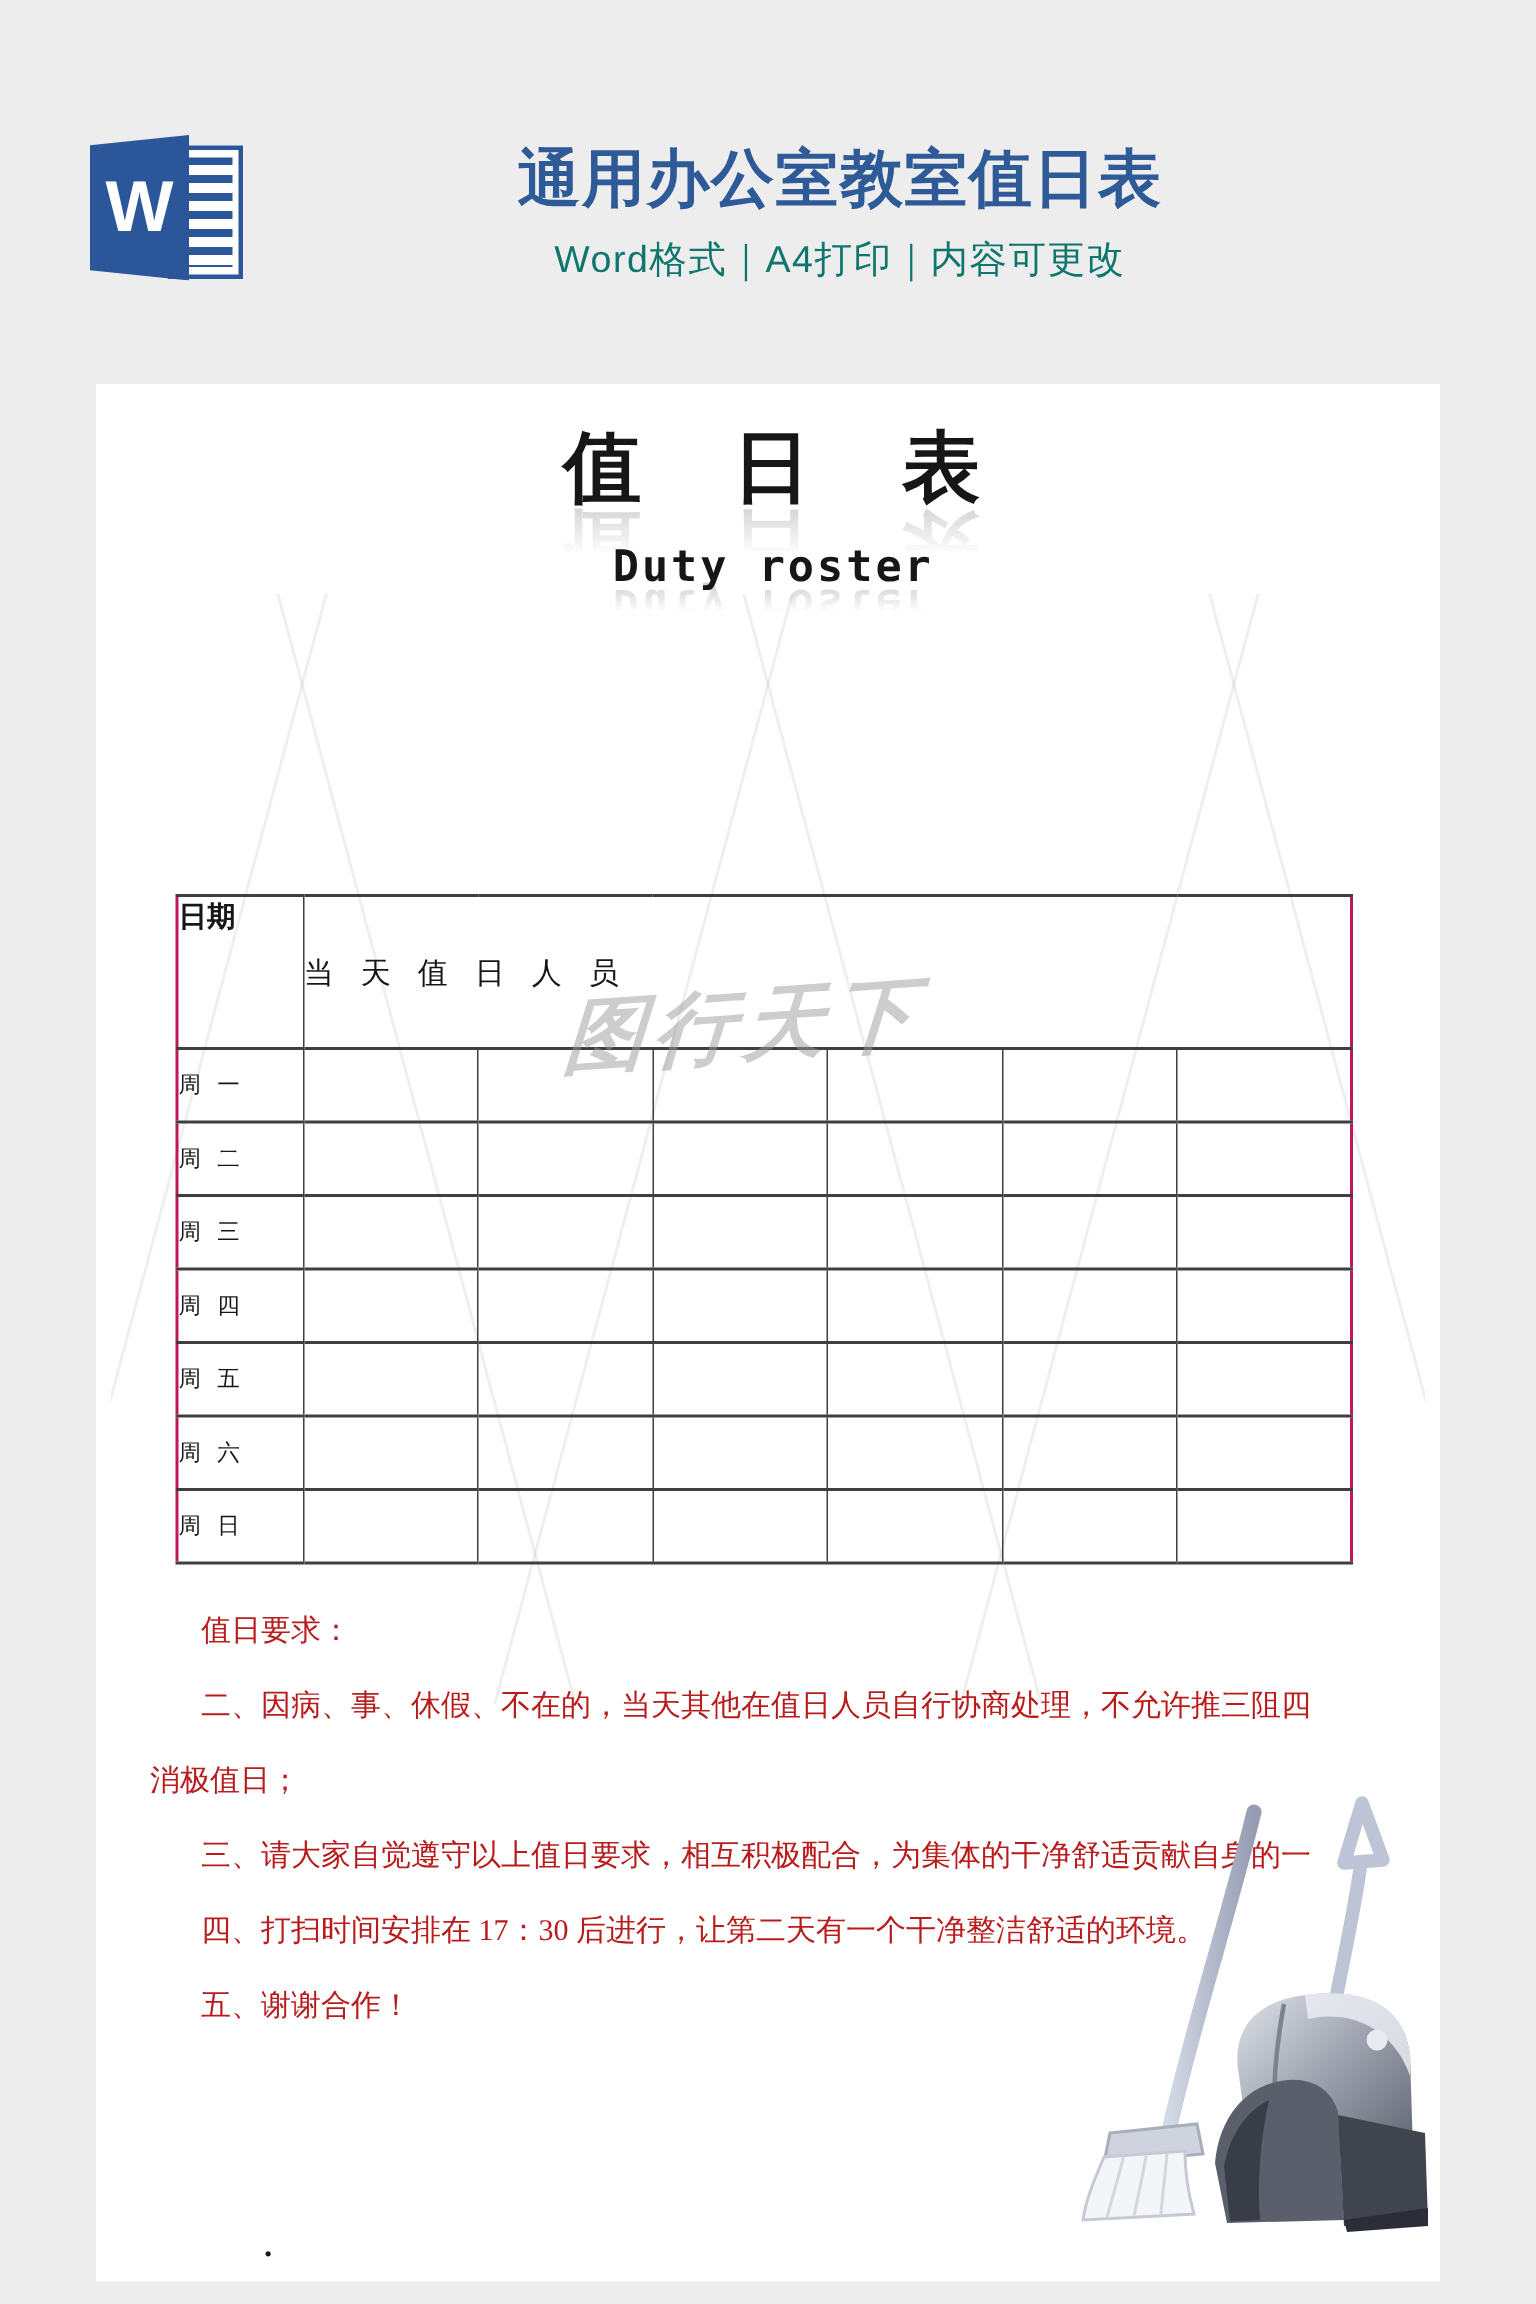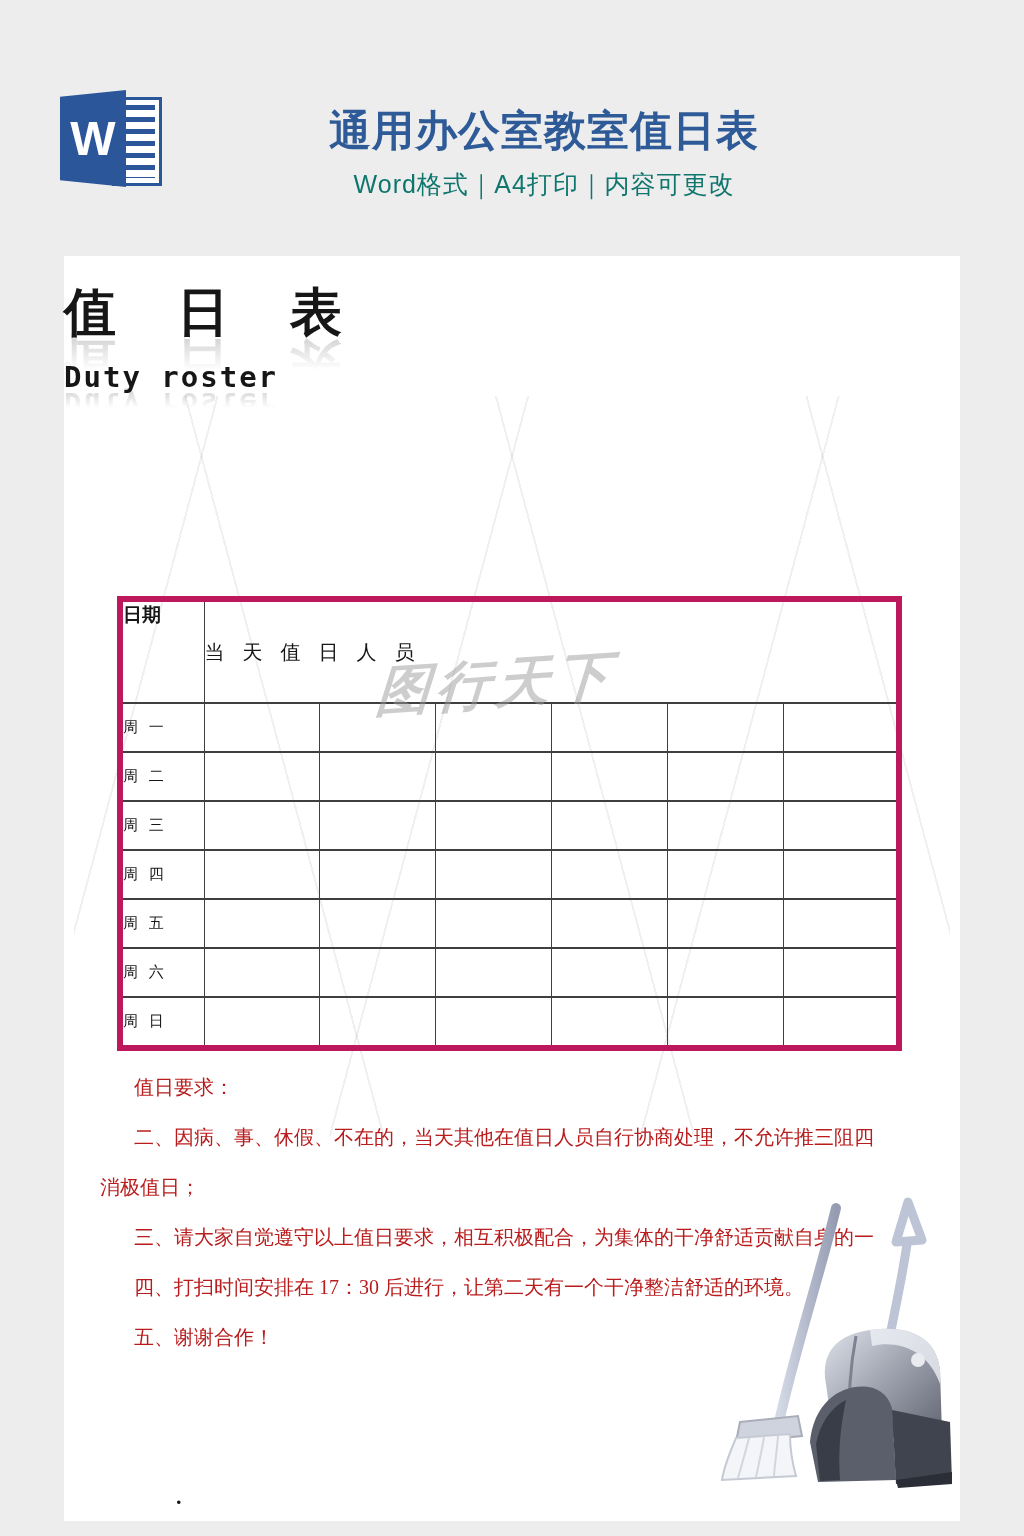--- a/index.html
+++ b/index.html
@@ -9,49 +9,49 @@
   
   .site-header{position:absolute;left:0;top:0;width:1024px;height:256px;}
   .word-icon{position:absolute;left:60px;top:90px;width:104px;height:97px;}
   .w-doc{position:absolute;right:2px;top:7px;width:44px;height:83px;background:#fff;border:3px solid #2b579a;}
   .w-doc-stripes{position:absolute;left:4px;right:4px;top:5px;bottom:5px;
      background:repeating-linear-gradient(to bottom,#2b579a 0 5px,#ffffff 5px 12px);}
   .w-panel{position:absolute;left:0;top:0;width:66px;height:97px;background:#2b579a;
      clip-path:polygon(0 7%,100% 0,100% 100%,0 93%);
      display:flex;align-items:center;justify-content:center;}
   .w-letter{color:#fff;font-family:"Liberation Sans",sans-serif;font-weight:bold;font-size:48px;line-height:1;}
-  .header-text{position:absolute;left:264px;top:96px;width:560px;text-align:center;font-family:"Liberation Sans",sans-serif;margin-top:12px;}
+  .header-text{position:absolute;left:280px;top:96px;width:560px;text-align:center;font-family:"Liberation Sans",sans-serif;}
   .header-title{font-size:42px;line-height:1.1;font-weight:bold;color:#2e5b97;letter-spacing:1px;}
   .header-subtitle{margin-top:14px;font-size:25px;color:#0f766e;letter-spacing:1px;}
 
   
   .doc-page{position:absolute;left:64px;top:256px;width:896px;height:1265px;background:#ffffff;}
 
   .lattice{position:absolute;left:10px;right:10px;top:140px;height:740px;pointer-events:none;
      background:
        repeating-linear-gradient(75deg, rgba(0,0,0,0) 0 298px, rgba(40,40,40,0.07) 298px 300px),
        repeating-linear-gradient(-75deg, rgba(0,0,0,0) 0 298px, rgba(40,40,40,0.07) 298px 300px);}
 
-  .reflected{position:absolute;left:0;width:903px;}
+  .reflected{position:absolute;left:0;width:903px;text-align:center;}
   .reflected .mirror{transform:scaleY(-1);opacity:.22;
      -webkit-mask-image:linear-gradient(to bottom,transparent 35%,rgba(0,0,0,.9) 100%);
      mask-image:linear-gradient(to bottom,transparent 35%,rgba(0,0,0,.9) 100%);}
   .cn-title{top:30px;}
   .cn-title .line{font-size:52px;font-weight:bold;line-height:1.05;word-spacing:44px;letter-spacing:2px;}
   .cn-title .mirror{margin-top:-6px;}
   .en-title{top:106px;}
   .en-title .line{font-family:"DejaVu Sans Mono",monospace;font-weight:bold;font-size:29px;line-height:1.05;letter-spacing:2px;}
   .en-title .mirror{margin-top:-4px;}
 
   .intro{position:absolute;left:36px;top:158px;width:824px;font-size:31px;line-height:66px;color:#111;}
   .intro .l1{text-indent:2.5em;}
 
   
   table.duty{position:absolute;left:53px;top:340px;width:785px;border-collapse:collapse;table-layout:fixed;
-     border:6px solid #be185d;background:transparent;}
+     border:2px solid #be185d;background:transparent;}
   table.duty th,table.duty td{border:1px solid #3f3f3f;border-top-width:2px;border-bottom-width:2px;padding:0;}
   .th-date{height:100px;vertical-align:top;text-align:left;font-weight:600;font-size:19px;padding:16px 0 0 15px;}
   .th-people{text-align:left;vertical-align:middle;font-weight:500;font-size:20px;word-spacing:13px;}
   td.day{height:47px;vertical-align:middle;text-align:left;font-size:15px;font-weight:500;padding-left:13px;word-spacing:7px;}
 
   .wm-logo{position:absolute;left:312px;top:392px;font-size:54px;font-weight:bold;font-style:italic;
      color:#9c9c9c;opacity:.5;letter-spacing:6px;transform:rotate(-4deg) skewX(-8deg);pointer-events:none;}
 
   
   .rules{position:absolute;left:36px;top:806px;width:826px;font-size:20px;line-height:50px;color:#b91c1c;}

